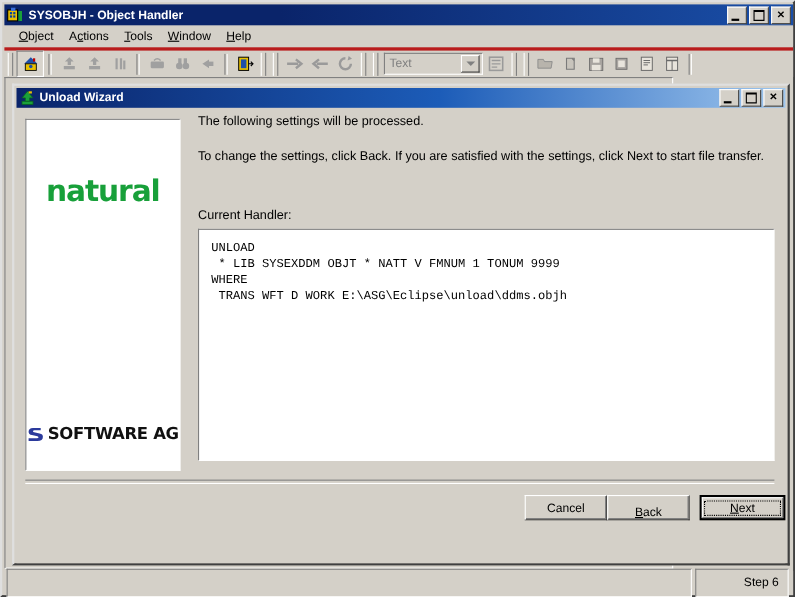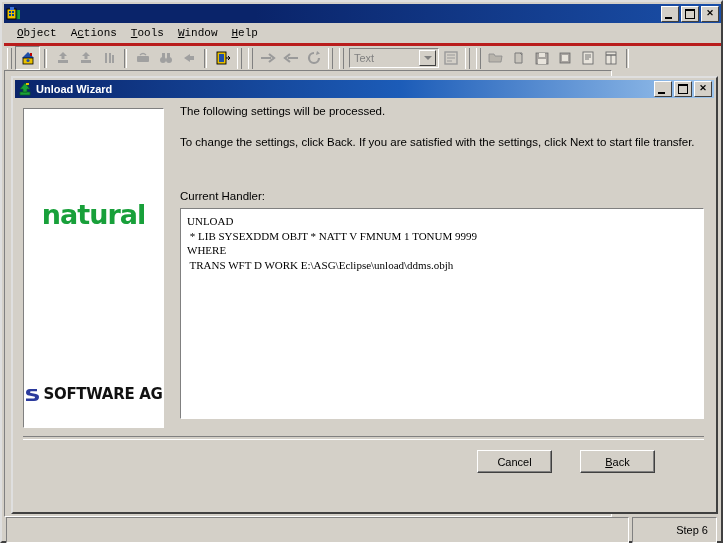--- a/index.html
+++ b/index.html
@@ -24,21 +24,21 @@
   #titlebar .tb-text{color:#fff;font-weight:bold;font-size:11px;margin-left:4px;letter-spacing:0px;}
   .tb-btns{margin-left:auto;display:flex;margin-right:2px;gap:2px;}
   .tb-btn{width:16px;height:14px;background:#d4d0c8;position:relative;
      border-top:1px solid #fff;border-left:1px solid #fff;border-right:1px solid #404040;border-bottom:1px solid #404040;}
   .tb-btn span{position:absolute;color:#000;font-size:9px;line-height:12px;left:0;right:0;text-align:center;font-family:"Liberation Sans",sans-serif;}
   .gl-min{position:absolute;left:3px;bottom:2px;width:7px;height:2px;background:#000;}
   .gl-max{position:absolute;left:3px;top:2px;width:8px;height:7px;border:1px solid #000;border-top-width:2px;}
   .gl-close{position:absolute;left:0;right:0;top:0;text-align:center;font-size:10px;line-height:13px;font-weight:bold;}
 
   
-  #menubar{position:absolute;left:2px;top:22px;width:717px;height:18px;background:#d4d0c8;display:flex;align-items:center;padding-left:6px;box-sizing:border-box;font-family:Liberation Mono, monospace;}
+  #menubar{position:absolute;left:2px;top:22px;width:717px;height:18px;background:#d4d0c8;display:flex;align-items:center;padding-left:6px;box-sizing:border-box;}
   .menu-item{padding:2px 7px;font-size:11px;color:#000;}
   .menu-item u{text-decoration:underline;}
 
   
   #toolbar{position:absolute;left:2px;top:41px;width:717px;height:27px;background:#d4d0c8;
            display:flex;align-items:center;
            border-top:3px solid #b91c1c;box-sizing:border-box;}
   .grip{width:3px;height:21px;margin:0 3px;border-left:1px solid #fff;border-right:1px solid #808080;}
   .tsep{width:1px;height:19px;margin:0 4px;border-left:1px solid #808080;border-right:1px solid #fff;}
   .tbtn{width:23px;height:22px;display:flex;align-items:center;justify-content:center;position:relative;}
@@ -65,48 +65,48 @@
   #wiztitle .wz-text{color:#fff;font-weight:bold;font-size:11px;margin-left:3px;}
 
   
   #wizbody{position:absolute;left:2px;top:21px;width:699px;height:413px;background:#d4d0c8;}
 
   
   #logopanel{position:absolute;left:8px;top:9px;width:141px;height:320px;background:#fff;
      border-top:1px solid #808080;border-left:1px solid #808080;
      border-right:1px solid #fff;border-bottom:1px solid #fff;box-sizing:border-box;}
   .natural-logo{position:absolute;left:0;right:0;top:50px;text-align:center;
-     font-family:"DejaVu Sans", sans-serif;font-weight:bold;font-size:27px;letter-spacing:-1px;margin-top:40px;}
+     font-family:"DejaVu Sans", sans-serif;font-weight:bold;font-size:27px;letter-spacing:-1px;}
   .oh-text{position:absolute;left:0;right:0;top:136px;text-align:center;font-size:13px;color:#000;}
   .sagwrap{position:absolute;left:0;right:0;bottom:24px;display:flex;align-items:center;justify-content:center;gap:2px;}
   .sag-text{font-family:"DejaVu Sans", sans-serif;font-weight:bold;font-size:15px;color:#111;letter-spacing:-0.3px;}
 
   
   .lead1{position:absolute;left:165px;top:6px;font-size:11.5px;}
   .lead2{position:absolute;left:165px;top:37px;font-size:11.5px;}
   .cslabel{position:absolute;left:165px;top:91px;font-size:11.5px;}
   #cmdbox{position:absolute;left:165px;top:109px;width:524px;height:211px;background:#fff;
      border-top:1px solid #808080;border-left:1px solid #808080;
      border-right:1px solid #fff;border-bottom:1px solid #fff;
      box-sizing:border-box;padding:2px 3px;overflow:hidden;}
-  #cmdbox pre{margin:3px;font-family:Liberation Serif, serif;font-size:11px;line-height:14.5px;white-space:pre;color:#000;}
+  #cmdbox pre{margin:8px;font-family:Liberation Mono, monospace;font-size:11px;line-height:14.5px;white-space:pre;color:#000;}
 
   
   #sep{position:absolute;left:8px;top:337px;width:681px;height:2px;
      border-top:1px solid #808080;border-bottom:1px solid #fff;}
 
   
   .btnrow{position:absolute;top:351px;left:0;width:699px;height:24px;}
   .wbtn{position:absolute;top:0;width:75px;height:23px;background:#d4d0c8;font-size:11px;
      display:flex;align-items:center;justify-content:center;box-sizing:border-box;
      border-top:1px solid #fff;border-left:1px solid #fff;border-right:1px solid #404040;border-bottom:1px solid #404040;
      box-shadow:inset -1px -1px 0 #808080, inset 1px 1px 0 #d4d0c8;}
   .wbtn u{text-decoration:underline;}
   #btn-cancel{left:462px;}
-  #btn-back{left:565px;}
+  #btn-back{left:537px;align-items:flex-end;}
   #btn-next{left:621px;width:78px;height:23px;border:2px solid #000;box-shadow:none;
      background:#d4d0c8;align-items:stretch;justify-content:stretch;padding:0;}
   #btn-next .inner{flex:1;display:flex;align-items:center;justify-content:center;margin:0;
      border-top:1px solid #fff;border-left:1px solid #fff;border-right:1px solid #808080;border-bottom:1px solid #808080;}
   #btn-next .focus{flex:1;display:flex;align-items:center;justify-content:center;margin:1px;border:1px dotted #000;}
 
   
   #statusbar{position:absolute;left:2px;top:517px;width:717px;height:22px;background:#d4d0c8;display:flex;align-items:center;}
   .sb-pane{height:26px;background:#d4d0c8;display:flex;align-items:center;justify-content:flex-end;padding-right:8px;box-sizing:border-box;
      border-top:1px solid #808080;border-left:1px solid #808080;border-right:1px solid #fff;border-bottom:1px solid #fff;}
@@ -128,20 +128,21 @@
         <rect x="1" y="3" width="9" height="10" fill="none" stroke="#000" stroke-width="1"></rect>
         <rect x="3" y="5" width="2" height="2" fill="#0040a0"></rect>
         <rect x="6" y="5" width="2" height="2" fill="#0040a0"></rect>
         <rect x="3" y="8" width="2" height="2" fill="#0040a0"></rect>
         <rect x="6" y="8" width="2" height="2" fill="#0040a0"></rect>
         <rect x="4" y="1" width="4" height="3" fill="#3a6fd8"></rect>
         <path d="M11 4 L11 13 L14 13 L14 4 Z" fill="#1aa03a"></path>
         <path d="M11 4 L11 13" stroke="#0a7028" stroke-width="1"></path>
       </svg>
     </div>
+    <div class="tb-text">SYSOBJH - Object Handler</div>
     <div class="tb-btns">
       <div class="tb-btn">
           <i class="gl-min"></i>
         </div>
       <div class="tb-btn">
           <i class="gl-max"></i>
         </div>
       <div class="tb-btn">
           <span class="gl-close">✕</span>
         </div>
@@ -347,20 +348,27 @@
 
         <div id="sep"></div>
 
         <div class="btnrow">
           <div class="wbtn" id="btn-cancel">
             <span>Cancel</span>
           </div>
           <div class="wbtn" id="btn-back">
             <span><u>B</u><span>ack</span></span>
           </div>
+          <div class="wbtn" id="btn-next">
+            <span class="inner">
+                <span class="focus">
+              <span><u>N</u><span>ext</span></span>
+            </span>
+              </span>
+          </div>
         </div>
 
       </div>
     </div>
   </div>
 
   <div id="statusbar">
     <div class="sb-pane" id="sb-main"></div>
     <div class="sb-pane" id="sb-step">Step 6</div>
   </div>

